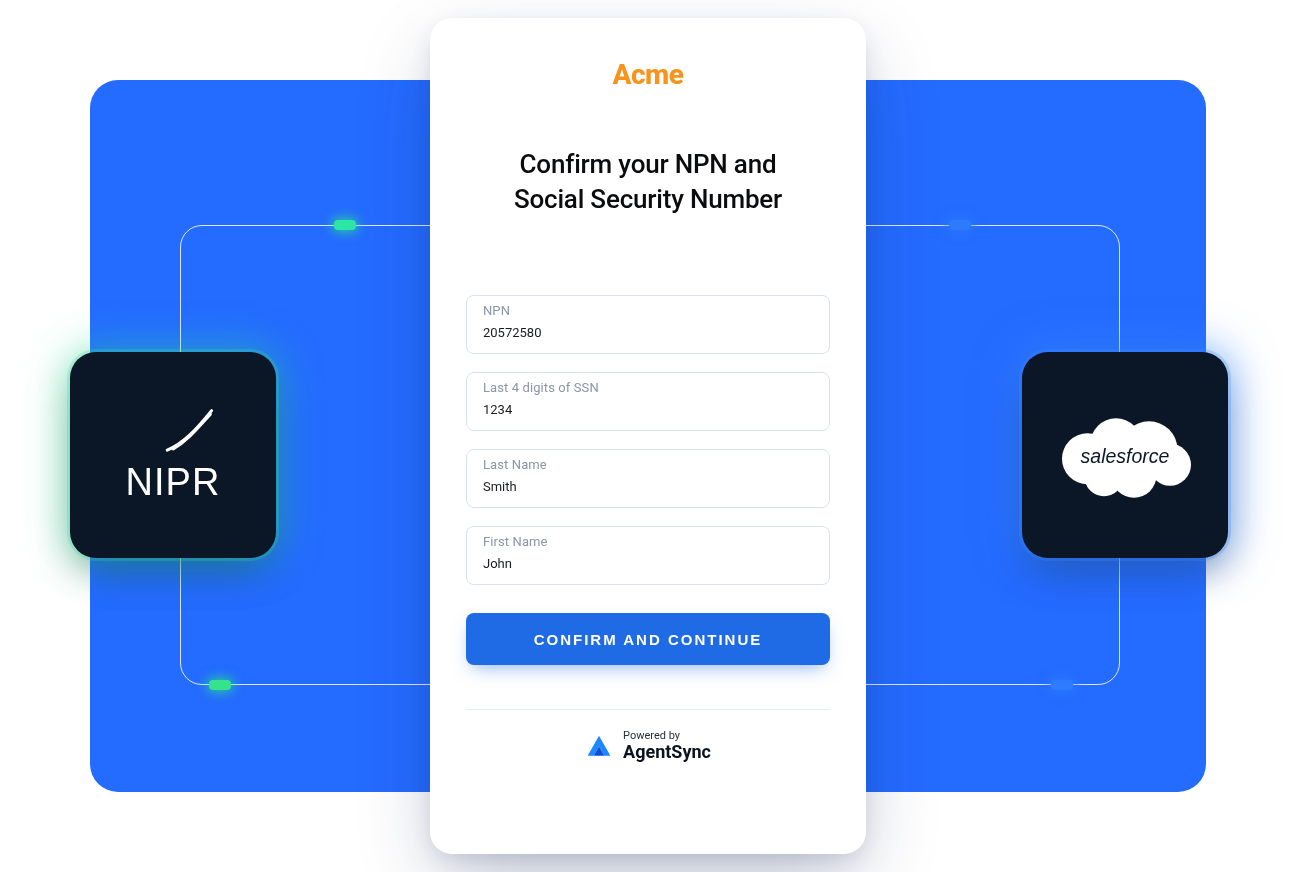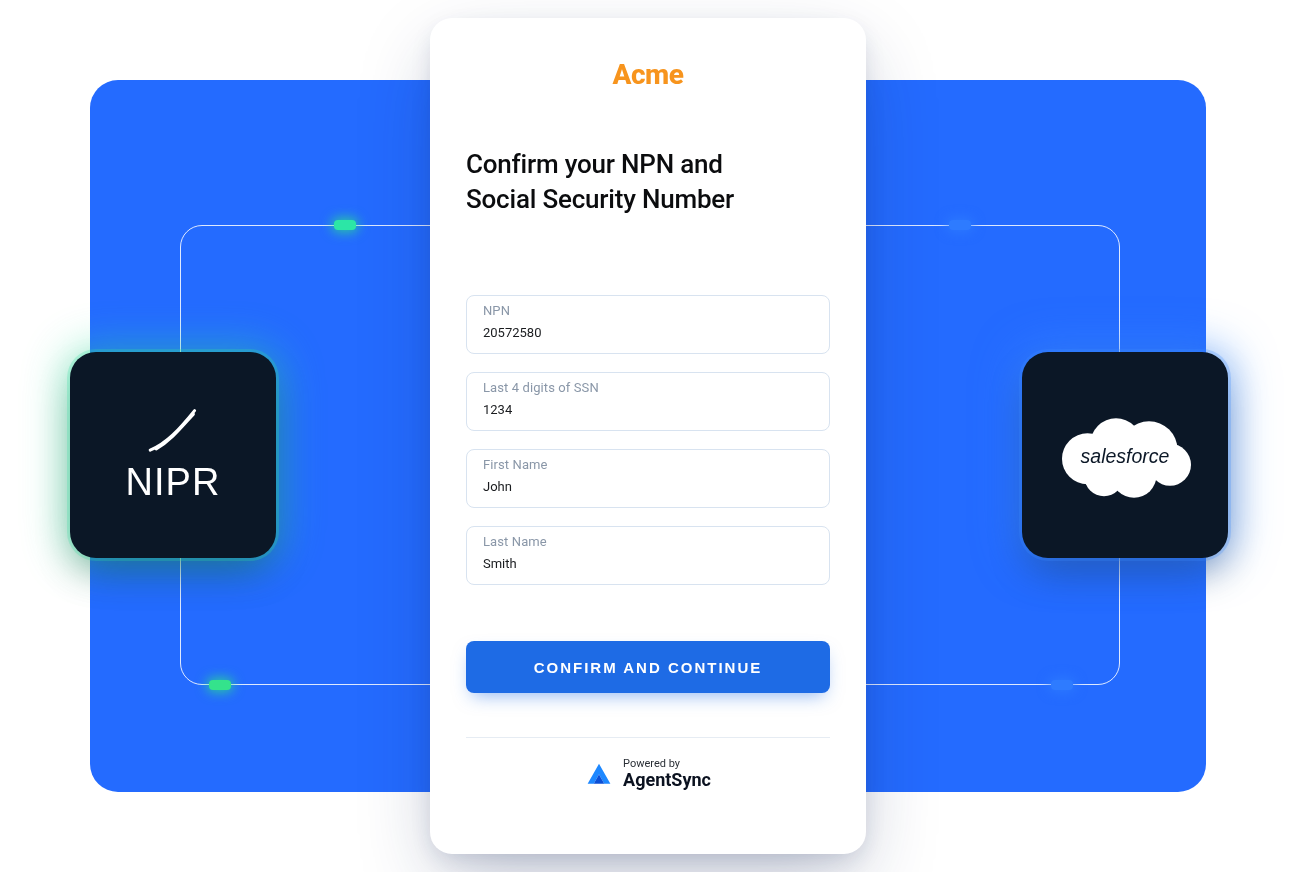--- a/index.html
+++ b/index.html
@@ -47,21 +47,21 @@
     border-radius: 26px;
     display: flex; align-items: center; justify-content: center;
     box-shadow: 0 18px 40px -10px rgba(0,0,0,0.45), inset 0 0 0 1px rgba(255,255,255,0.05);
   }
   .tile.left  { left: 70px;  top: 352px; box-shadow: 0 0 0 3px rgba(47,225,158,0.25), 0 0 42px 6px rgba(47,225,158,0.45), 0 18px 40px -10px rgba(0,0,0,0.45);}
   .tile.right { left: 1022px; top: 352px; box-shadow: 0 0 0 3px rgba(60,140,255,0.25), 0 0 42px 6px rgba(60,140,255,0.55), 0 18px 40px -10px rgba(0,0,0,0.45);}
   .nipr-text {
     color: #fff; font-weight: 400; font-size: 38px; letter-spacing: 1px;
     font-family: "Arial", sans-serif;
   }
-  .nipr-wrap { display:flex; flex-direction:column; align-items:center; gap:6px;}
+  .nipr-wrap { display:flex; flex-direction:column; align-items:flex-end; gap:6px;}
   .nipr-swoosh { width:60px; height:48px; }
   .sf-cloud { width: 150px; height: 100px; }
 
   
   .card {
     position: absolute;
     left: 430px; top: 18px;
     width: 436px; height: 836px;
     background: #ffffff;
     border-radius: 22px;
@@ -71,21 +71,21 @@
   }
   .brand {
     text-align: center;
     color: #F7941D;
     font-weight: 800;
     font-size: 28px;
     letter-spacing: -0.5px;
     margin-top: 4px;
   }
   .title {
-    text-align: left;
+    text-align: center;
     color: #0B0C0E;
     font-size: 26px;
     line-height: 1.35;
     font-weight: 500;
     margin-top: 56px;
     letter-spacing: -0.2px;
   }
   .fields { margin-top: 78px; display:flex; flex-direction:column; gap:18px; }
   .field {
     position: relative;
@@ -103,21 +103,21 @@
   }
   .field input {
     width: 100%;
     border: none; outline: none;
     font-size: 13px;
     color: #1A1C1F;
     background: transparent;
     font-family: inherit;
   }
   .cta {
-    margin-top: 56px;
+    margin-top: 28px;
     height: 52px;
     width: 100%;
     border: none;
     border-radius: 8px;
     background: #1E6BE5;
     color: #fff;
     font-size: 15px;
     font-weight: 700;
     letter-spacing: 2px;
     cursor: pointer;
@@ -188,27 +188,27 @@
         <span class="label">NPN</span>
         <input type="text" value="20572580" style="">
       </div>
 
       <div class="field">
         <span class="label">Last 4 digits of SSN</span>
         <input type="text" value="1234" style="">
       </div>
 
       <div class="field">
+        <span class="label">Last Name</span>
+        <input type="text" value="Smith" style="">
+      </div>
+
+      <div class="field">
         <span class="label">First Name</span>
         <input type="text" value="John" style="">
-      </div>
-
-      <div class="field">
-        <span class="label">Last Name</span>
-        <input type="text" value="Smith" style="">
       </div>
 
     </div>
 
     <button class="cta">CONFIRM AND CONTINUE</button>
 
     <div class="divider"></div>
 
     <div class="powered">
       <svg class="as-logo" viewBox="0 0 64 64">

